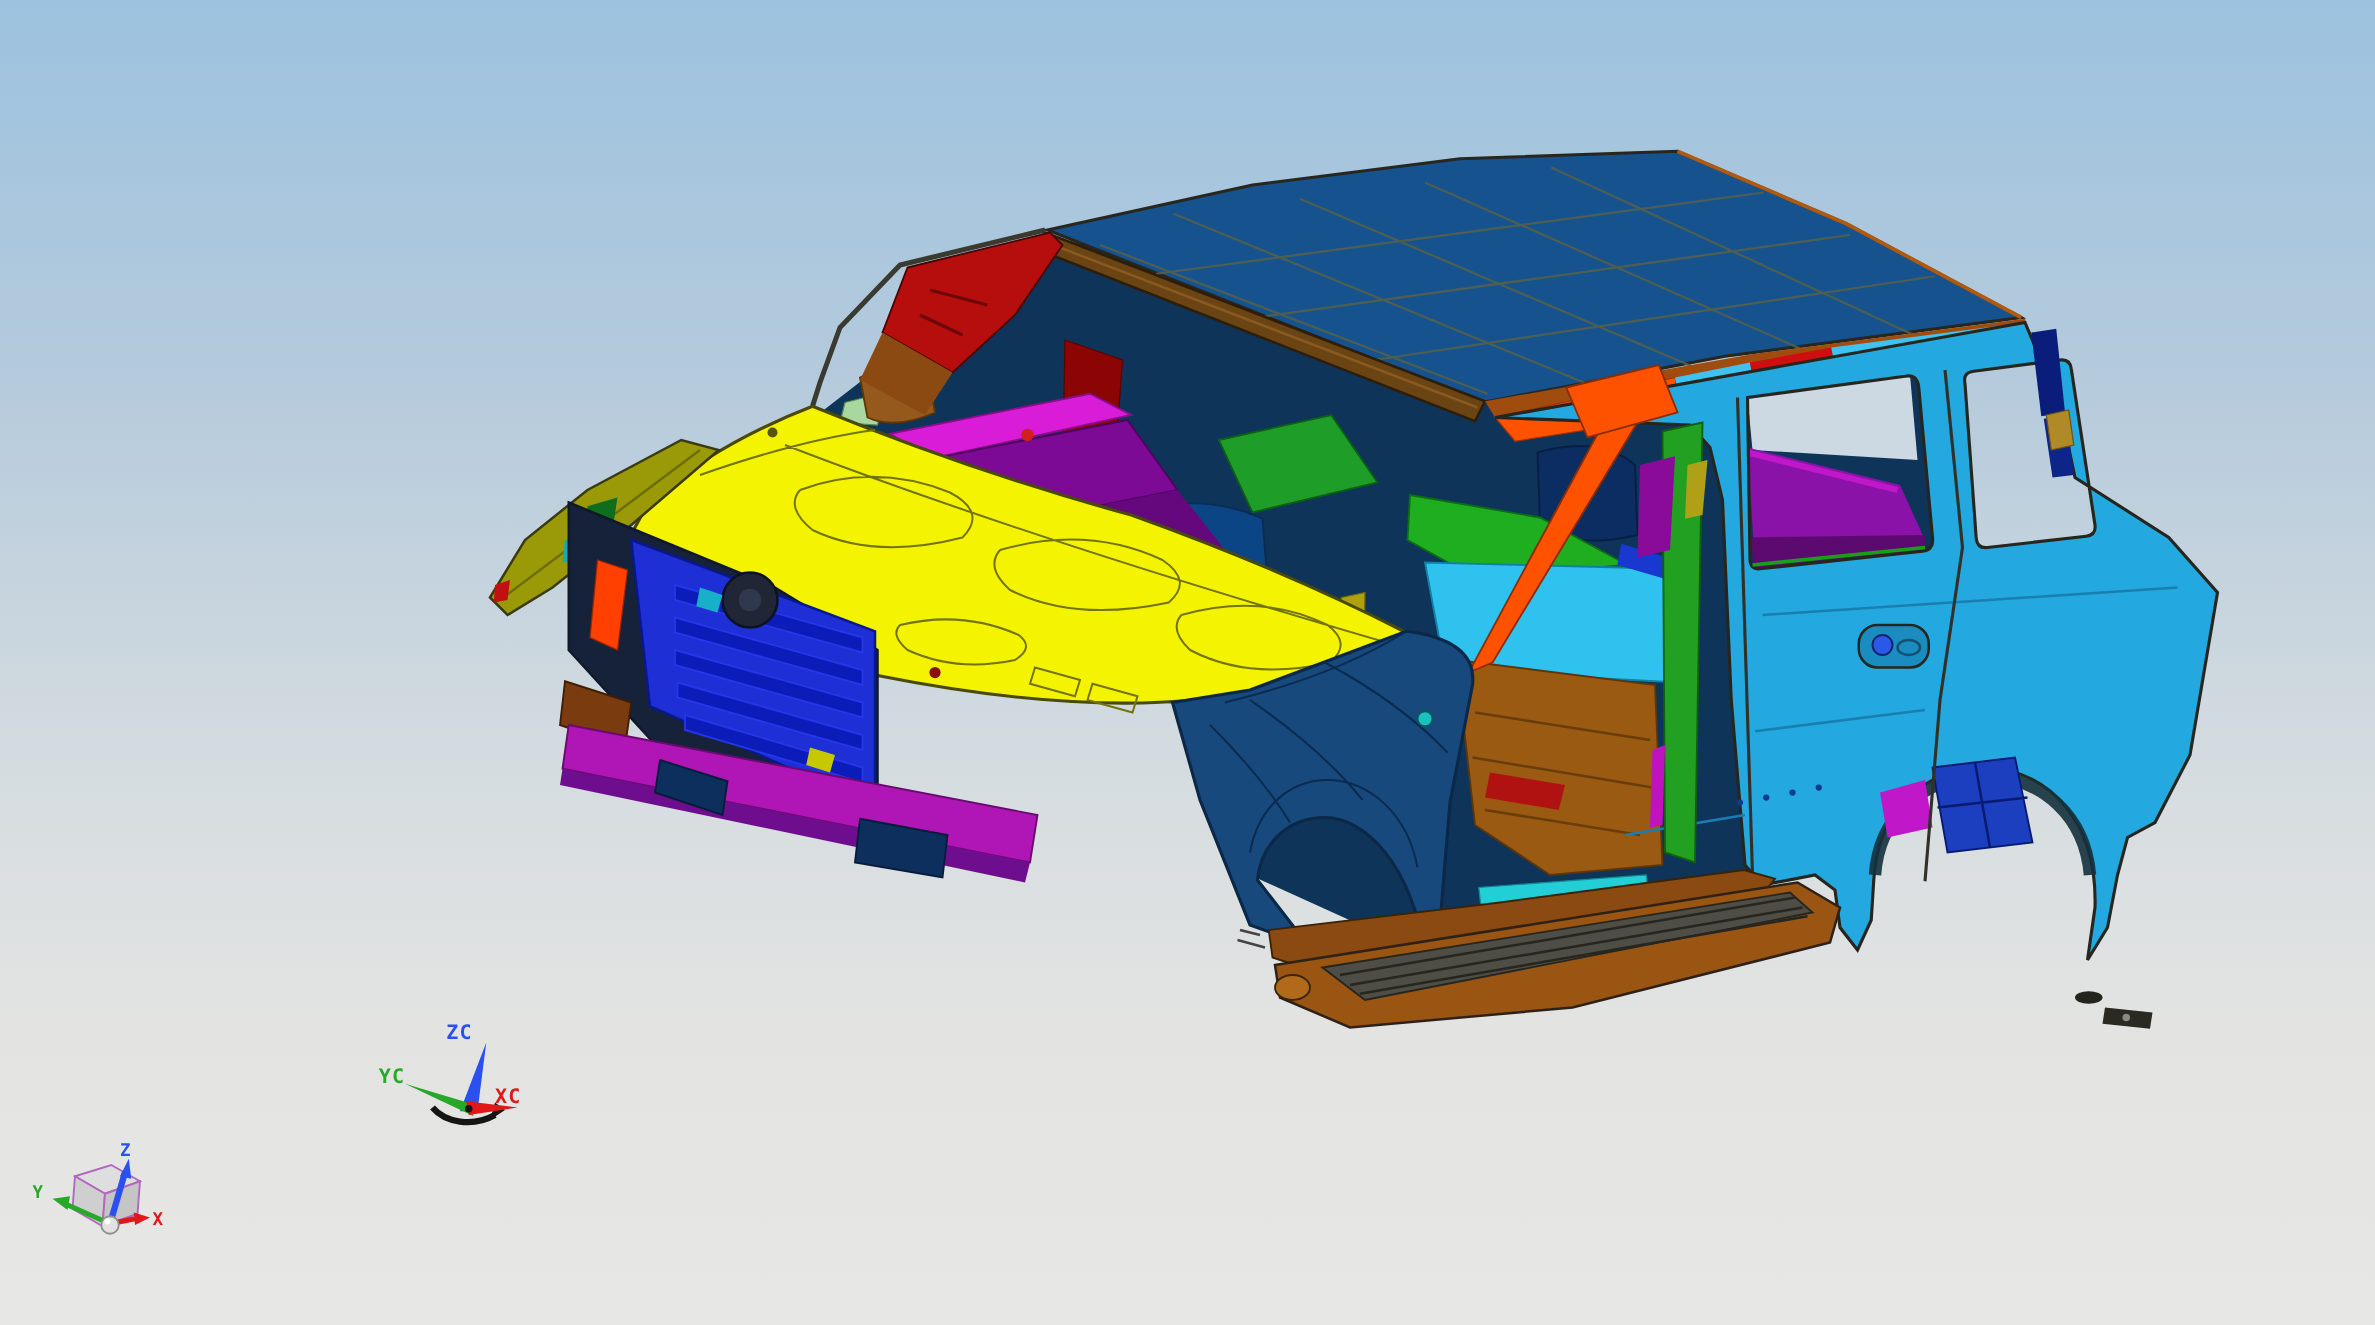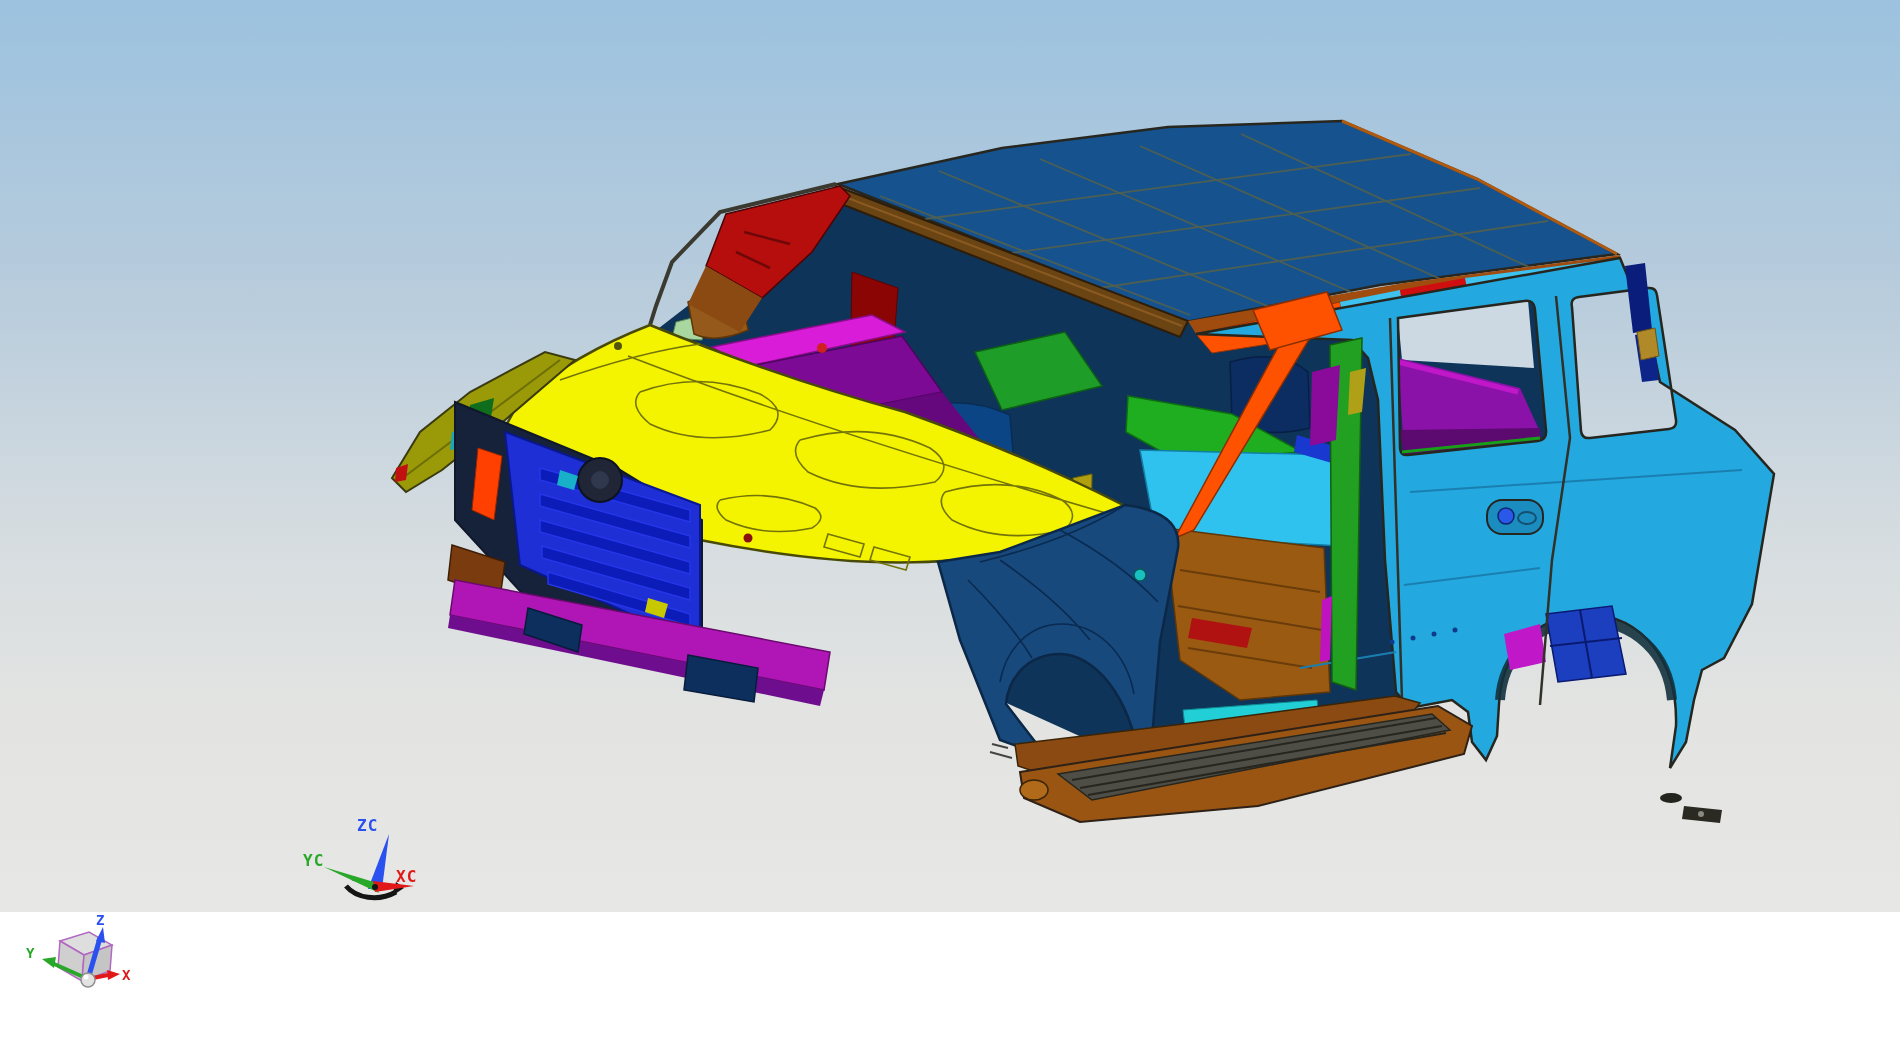--- a/index.html
+++ b/index.html
@@ -1,17 +1,17 @@
 <!DOCTYPE html>
 <html><head>
 <meta charset="utf-8">
 <style>
   html,body{margin:0;padding:0;}
   body{width:1900px;height:1060px;overflow:hidden;font-family:"DejaVu Sans",sans-serif;}
-  .viewport{position:absolute;inset:0;width:1900px;height:912px;
+  .viewport{position:absolute;inset:0;width:1900px;height:1060px;
     background:linear-gradient(180deg,#9cc2df 0%,#b6cbdc 30%,#d5dce0 58%,#e3e4e2 78%,#e7e7e5 100%);text-align:center;}
   svg{position:absolute;inset:0;display:block;}
   .axis-label{font-family:"DejaVu Sans Mono","Liberation Mono",monospace;font-size:16px;font-weight:bold;letter-spacing:1px;}
   .axis-label-sm{font-family:"DejaVu Sans Mono","Liberation Mono",monospace;font-size:14px;font-weight:bold;}
   path,polygon,ellipse,circle,rect,line{vector-effect:non-scaling-stroke;}
 </style>
 </head>
 <body>
 
 <div class="viewport">

